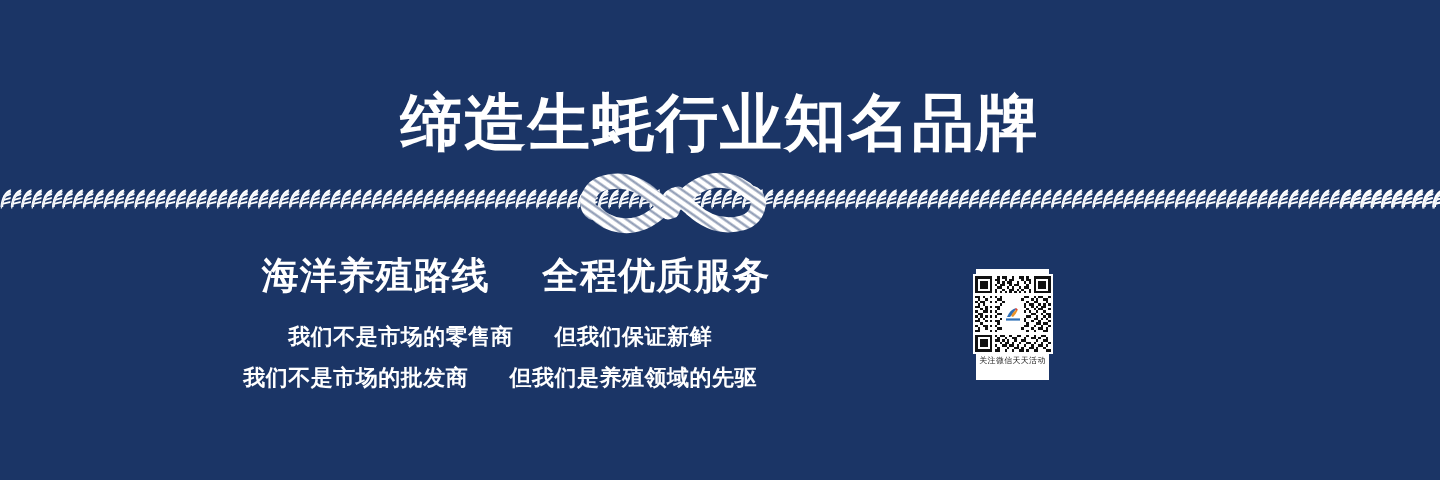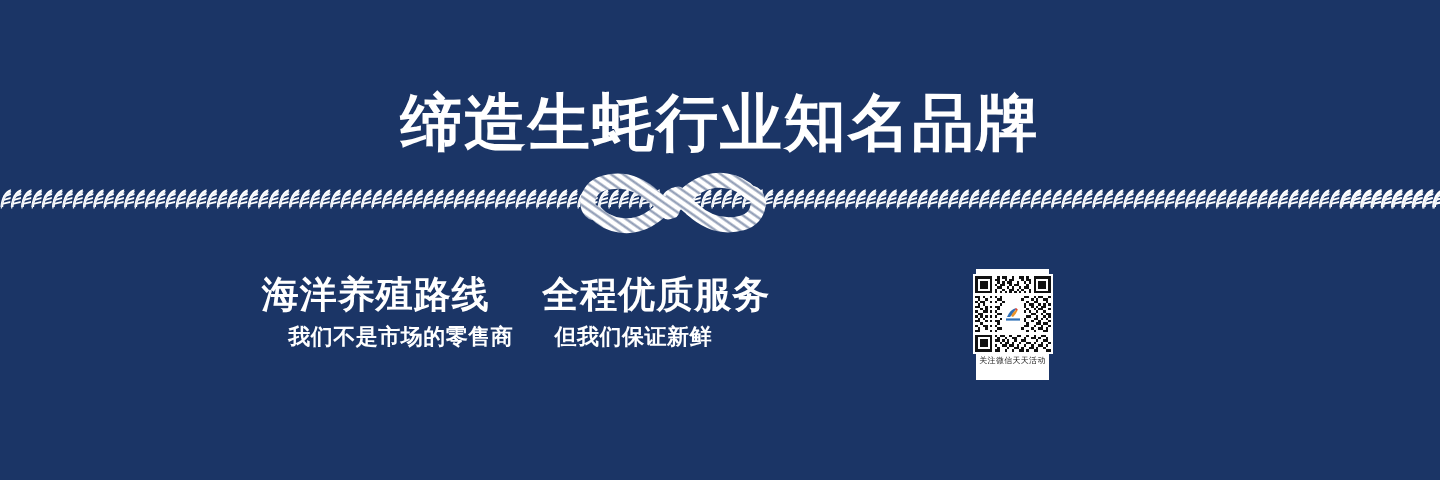--- a/index.html
+++ b/index.html
@@ -42,21 +42,21 @@
   }
   .knot {
     position:absolute;
     left:578px; top:-22px;
     width:190px; height:78px;
   }
 
   
   .subheading {
     position:absolute;
-    top:270px; left:0;
+    top:251px; left:0;
     width:1000px;
     text-align:center;
     color:#ffffff;
     font-size:37px;
     font-weight:bold;
     letter-spacing:1px;
     white-space:nowrap;
     padding-left:32px;
   }
   .subheading .gap { display:inline-block; width:30px; }
@@ -198,20 +198,25 @@
     <span class="gap"></span>
     <span>全程优质服务</span>
   </div>
 
   <div class="tagline l1">
     <span>我们不是市场的零售商</span>
     <span class="gap"></span>
     <span>但我们保证新鲜</span>
   </div>
 
+  <div class="tagline l2">
+    <span>我们不是市场的批发商</span>
+    <span class="gap"></span>
+    <span>但我们是养殖领域的先驱</span>
+  </div>
 
   <div class="qr-panel">
     <div class="qr-code">
       <svg width="80" height="80" viewBox="0 0 33 33" shape-rendering="crispEdges">
         <rect width="33" height="33" fill="#ffffff"></rect>
         <g fill="#111111">
 
           <rect x="1" y="1" width="7" height="1"></rect>
             <rect x="1" y="7" width="7" height="1"></rect>
           <rect x="1" y="1" width="1" height="7"></rect>

